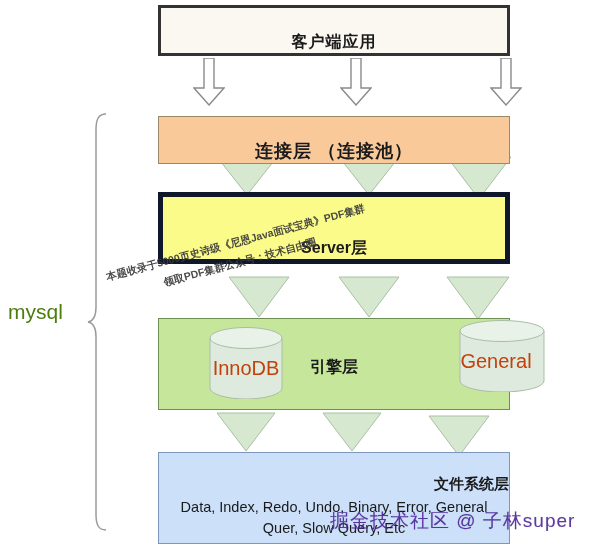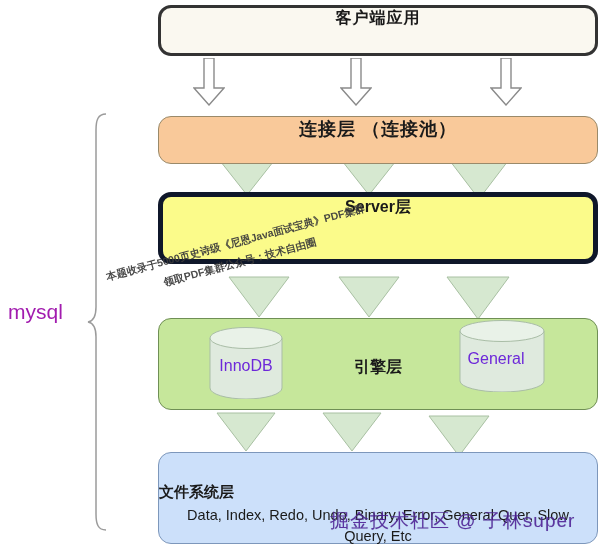--- a/index.html
+++ b/index.html
@@ -16,30 +16,29 @@
     width: 602px;
     height: 549px;
     background: #ffffff;
     overflow: hidden;
   }
 
   
   .layer {
     position: absolute;
     left: 158px;
-    width: 440px;
+    width: 352px;
     box-sizing: border-box;
     display: flex;
-    align-items: flex-start;
+    align-items: flex-end;
     justify-content: center;
     text-align: center;
     font-weight: bold;
     color: #1a1a1a;
     z-index: 3;
-    border-radius: 13px;
   }
 
   
   .layer-client {
     top: 5px;
     height: 51px;
     background: #faf8f0;
     border: 3px solid #333333;
     font-size: 16px;
     letter-spacing: 1px;
@@ -84,21 +83,21 @@
   }
 
   
   .layer-fs {
     top: 452px;
     height: 92px;
     background: #cce0fa;
     border: 1px solid #7d97bb;
     flex-direction: column;
     justify-content: flex-start;
-    padding-top: 28px;
+    padding-top: 20px;
     font-size: 14px;
     line-height: 1.45;
   }
   .fs-title { font-size: 15px; font-weight: bold; }
   .fs-detail {
     font-size: 14.5px;
     font-weight: normal;
     padding: 0 6px;
     margin-top: 2px;
   }
@@ -126,22 +125,22 @@
     width: 76px;
     height: 72px;
   }
   .cylinder svg { display: block; }
   .cyl-label {
     position: absolute;
     left: 0;
     right: 0;
     top: 30px;
     text-align: center;
-    font-size: 16px;
-    color: #6d28d9;
+    font-size: 20px;
+    color: #c2410c;
     font-weight: normal;
     pointer-events: none;
   }
   #cyl-innodb { left: 208px; top: 327px; }
   #cyl-myisam { left: 458px; top: 320px; }
 
   
   .brace {
     position: absolute;
     left: 86px;
@@ -149,21 +148,21 @@
     width: 22px;
     height: 420px;
     z-index: 2;
   }
   .brace svg { display: block; }
   .mysql-label {
     position: absolute;
     left: 8px;
     top: 300px;
     font-size: 21px;
-    color: #a21caf;
+    color: #4d7c0f;
     z-index: 3;
   }
 
   
   .wm-diagonal {
     position: absolute;
     left: 104px;
     top: 268px;
     width: 330px;
     transform: rotate(-15deg);

